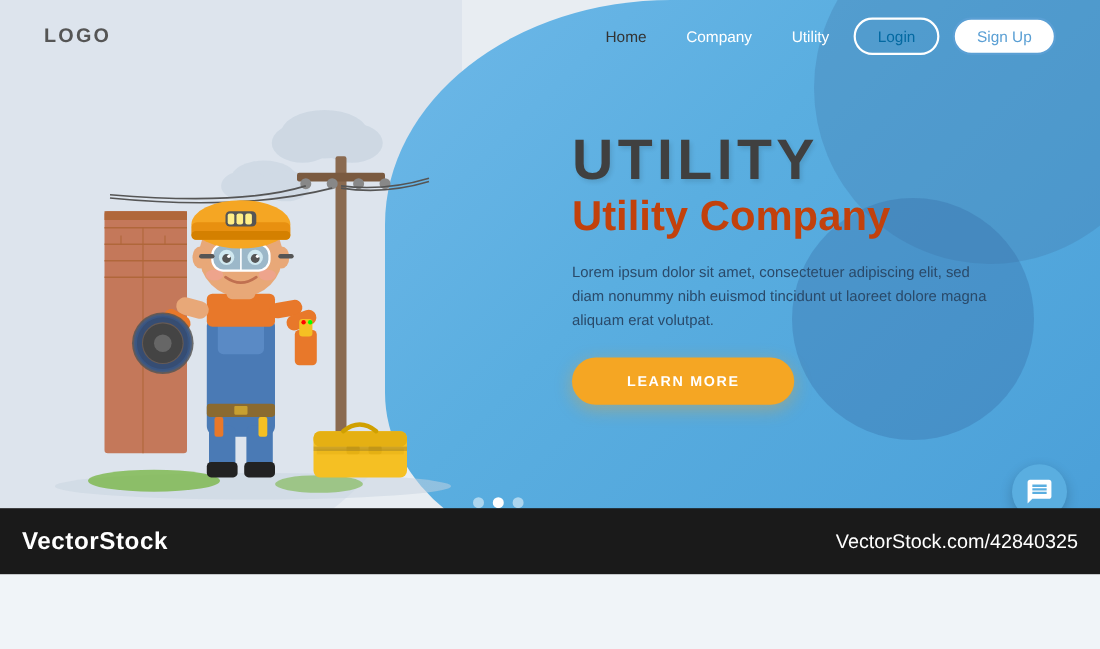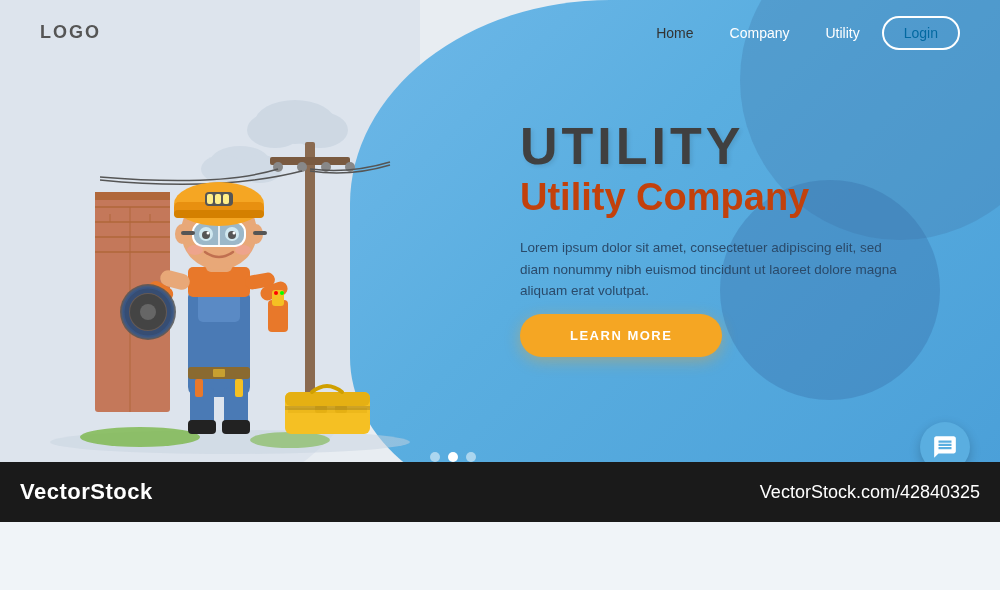--- a/index.html
+++ b/index.html
@@ -137,21 +137,21 @@
       font-weight: 700;
       color: #c2410c;
       margin-top: 4px;
       margin-bottom: 18px;
     }
 
     .hero-description {
       font-size: 13.5px;
       color: #2a4a6a;
       line-height: 1.6;
-      margin-bottom: 12px;
+      margin-bottom: 23px;
       max-width: 380px;
     }
 
     .btn-learn-more {
       display: inline-block;
       padding: 14px 50px;
       background: #f5a623;
       color: #fff;
       font-size: 13px;
       font-weight: 700;
@@ -251,20 +251,21 @@
   <div class="bg-circle-2"></div>
 
   <nav class="navbar">
     <div class="logo">LOGO</div>
 
     <div class="nav-links">
       <a class="nav-link home">Home</a>
       <a class="nav-link pricing">Company</a>
       <a class="nav-link services">Utility</a>
       <button class="btn-login">Login</button>
+      <button class="btn-signup">Sign Up</button>
     </div>
   </nav>
 
   <div class="illustration">
     <svg width="380" height="430" viewBox="0 0 380 430" xmlns="http://www.w3.org/2000/svg">
 
       <ellipse cx="190" cy="410" rx="180" ry="12" fill="#c8d4e0" opacity="0.5"></ellipse>
 
       <g opacity="0.7">
         <ellipse cx="255" cy="90" rx="40" ry="22" fill="#c8d4e0"></ellipse>

